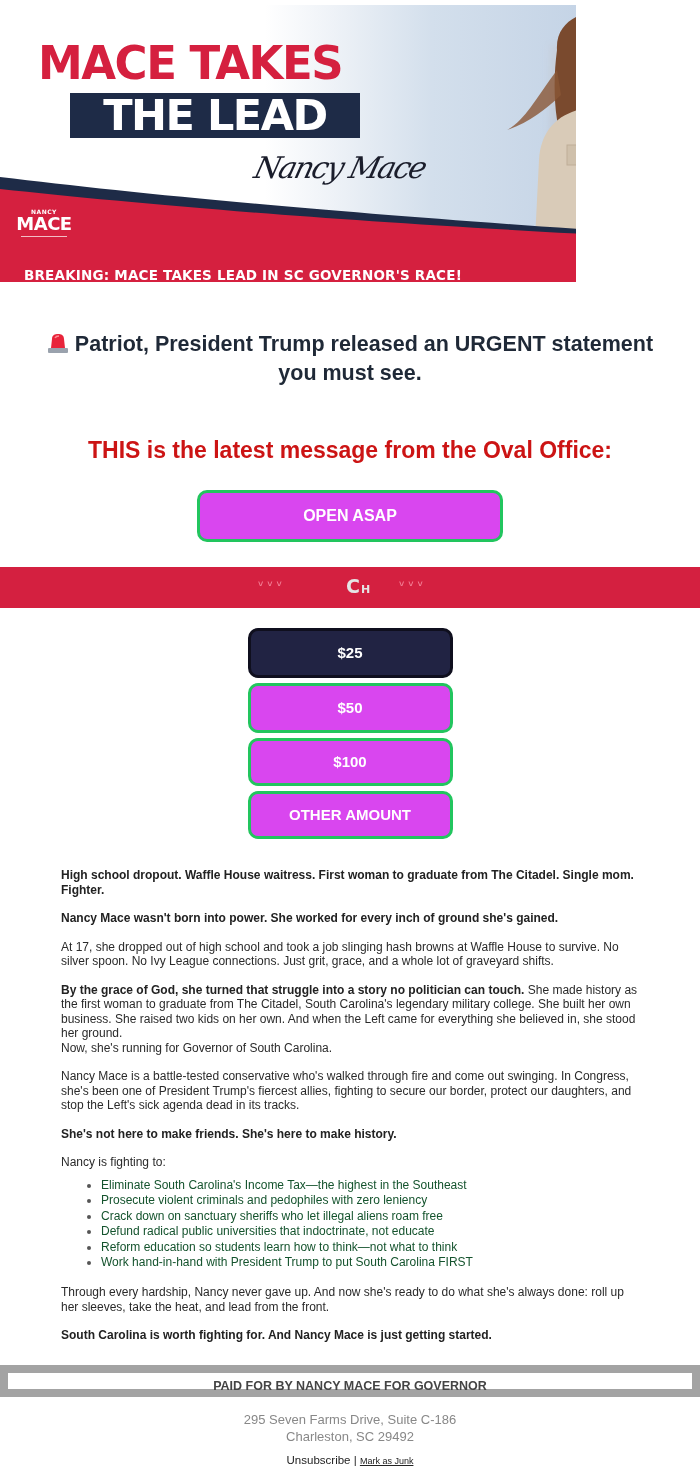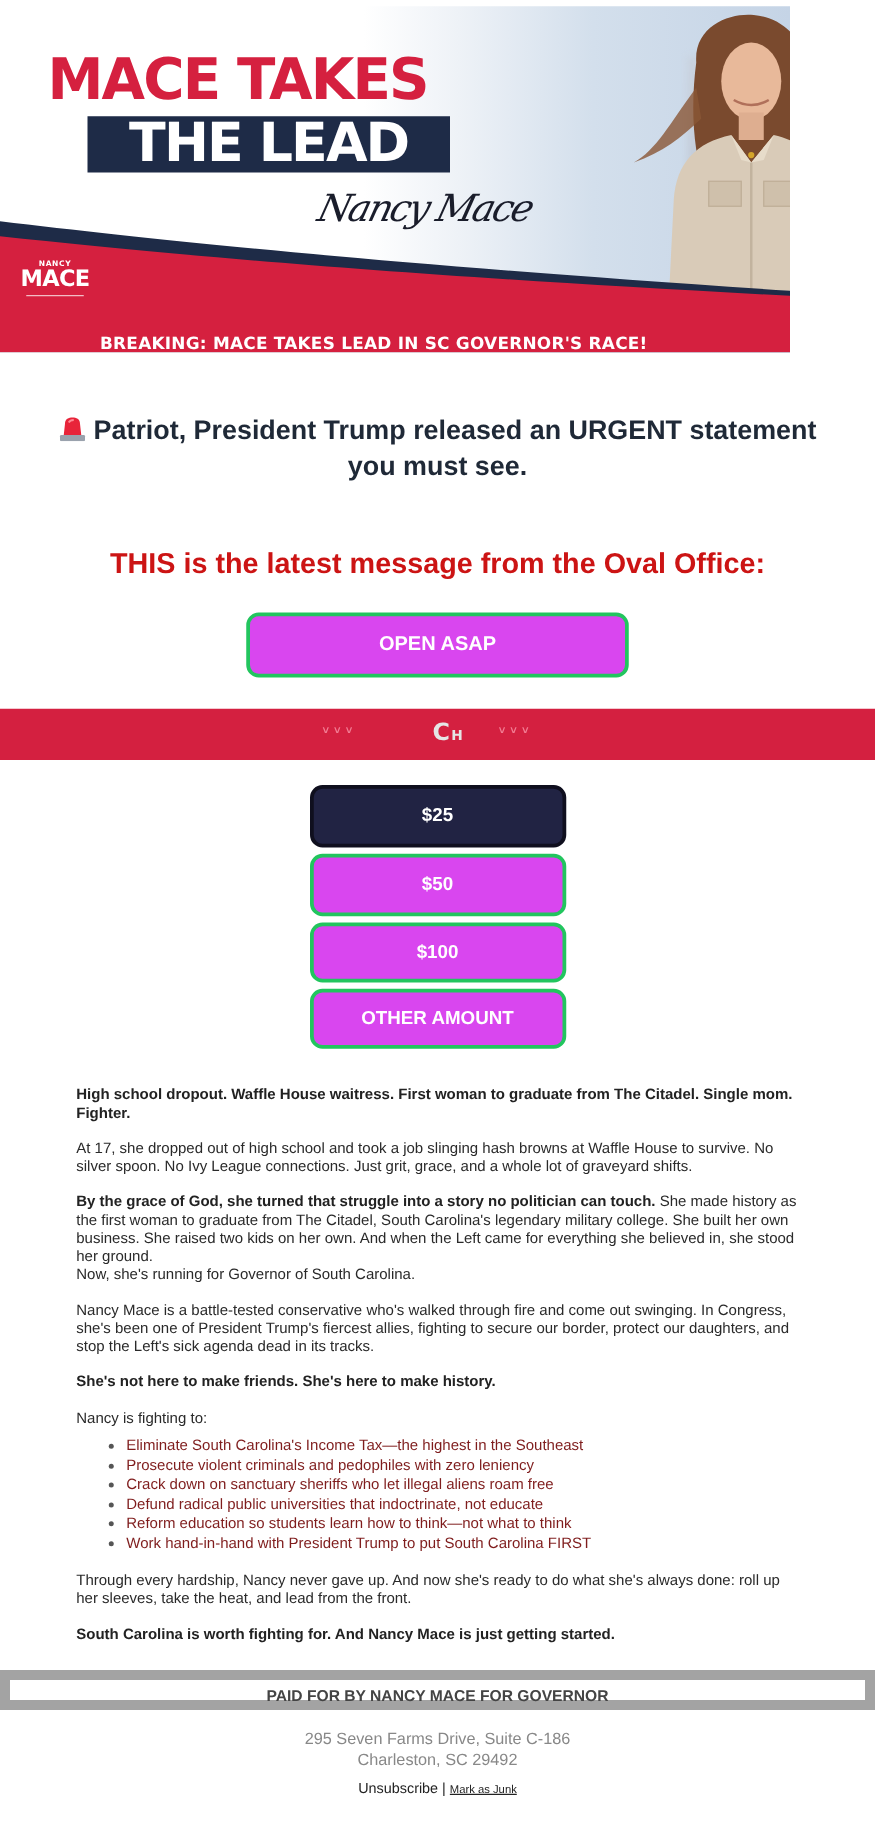--- a/index.html
+++ b/index.html
@@ -1,21 +1,21 @@
 <!DOCTYPE html>
 <html><head>
   <meta charset="utf-8">
   <style>
     * { box-sizing: border-box; margin: 0; padding: 0; }
     html, body { width: 700px; background: #ffffff; }
     body { font-family: "Liberation Sans", sans-serif; color: #222; }
 
     
     .hero {
-      position: relative; width: 632px; height: 277px; margin-top: 5px;
+      position: relative; width: 576px; height: 277px; margin-top: 5px;
       overflow: hidden;
       background: linear-gradient(90deg, #ffffff 0%, #ffffff 46%, #eef2f7 58%, #d3dfec 75%, #c5d4e6 100%);
     }
     .hero .tower {
       position: absolute; left: 550px; top: 40px; width: 22px; height: 220px;
       background: linear-gradient(180deg, rgba(200,205,215,0.6), rgba(180,188,200,0.7));
       filter: blur(3px);
     }
     .hero .person {
       position: absolute; left: 495px; top: 5px; width: 205px; height: 230px;
@@ -97,21 +97,21 @@
     
     .donate { margin-top: 20px; display: flex; flex-direction: column; align-items: center; gap: 5px; }
     .donate .btn { width: 205px; height: 50px; line-height: 44px; font-size: 15px; }
     .donate .btn.small { height: 48px; line-height: 42px; }
 
     
     .copy { padding: 0 61px; margin-top: 29px; font-size: 12px; line-height: 14.5px; color: #2a2a2a; }
     .copy p { margin-bottom: 14px; }
     .copy b { font-weight: 700; color: #222; }
     .copy ul { margin: -6px 0 14px 40px; list-style: disc; }
-    .copy li { line-height: 15.6px; padding-left: 0; color: #7f1d1d; }
+    .copy li { line-height: 15.6px; padding-left: 0; color: #14532d; }
     .copy li::marker { color: #555; }
 
     
     .paidfor {
       margin-top: 22px; margin-left: 0; width: 700px; height: 32px;
       border: 8px solid #a3a3a3; text-align: center; line-height: 26px;
       font-weight: 700; font-size: 12.5px; color: #444;
     }
     .address { text-align: center; margin-top: 14px; color: #888; font-size: 13px; line-height: 17px; }
     .unsub { text-align: center; margin-top: 9px; font-size: 11.5px; color: #222; }
@@ -185,20 +185,21 @@
 
 <div class="donate">
   <a class="btn btn-navy">$25</a>
   <a class="btn btn-red">$50</a>
   <a class="btn btn-red small">$100</a>
   <a class="btn btn-red small">OTHER AMOUNT</a>
 </div>
 
 <div class="copy">
   <p><b>High school dropout. Waffle House waitress. First woman to graduate from The Citadel. Single mom. Fighter.</b></p>
+  <p><b>Nancy Mace wasn't born into power. She worked for every inch of ground she's gained.</b></p>
   <p>At 17, she dropped out of high school and took a job slinging hash browns at Waffle House to survive. No silver spoon. No Ivy League connections. Just grit, grace, and a whole lot of graveyard shifts.</p>
   <p><b>By the grace of God, she turned that struggle into a story no politician can touch.</b><span> She made history as the first woman to graduate from The Citadel, South Carolina's legendary military college. She built her own business. She raised two kids on her own. And when the Left came for everything she believed in, she stood her ground.</span><br><span>Now, she's running for Governor of South Carolina.</span></p>
   <p>Nancy Mace is a battle-tested conservative who's walked through fire and come out swinging. In Congress, she's been one of President Trump's fiercest allies, fighting to secure our border, protect our daughters, and stop the Left's sick agenda dead in its tracks.</p>
   <p><b>She's not here to make friends. She's here to make history.</b></p>
   <p>Nancy is fighting to:</p>
   <ul>
     <li>Eliminate South Carolina's Income Tax—the highest in the Southeast</li>
     <li>Prosecute violent criminals and pedophiles with zero leniency</li>
     <li>Crack down on sanctuary sheriffs who let illegal aliens roam free</li>
     <li>Defund radical public universities that indoctrinate, not educate</li>

